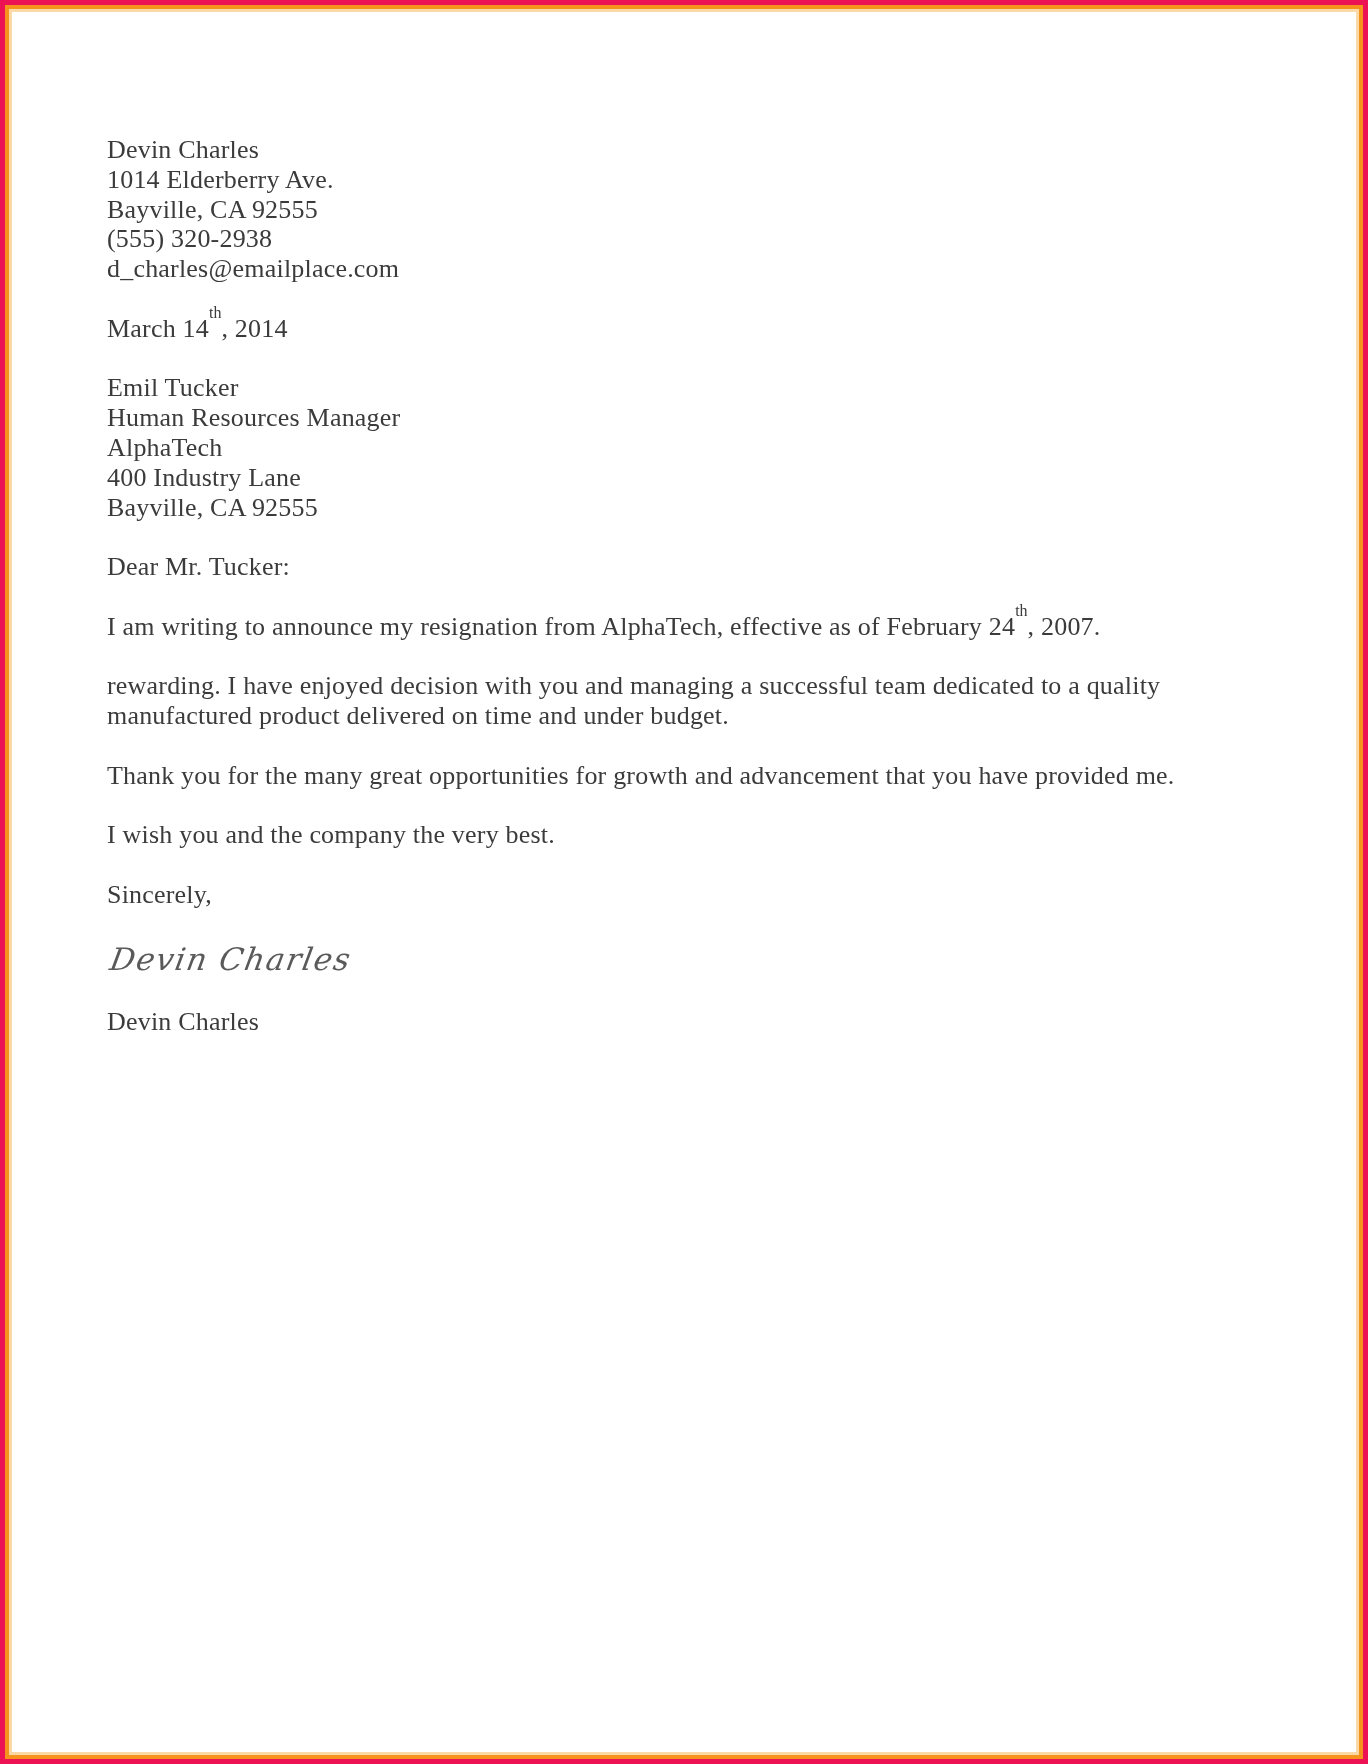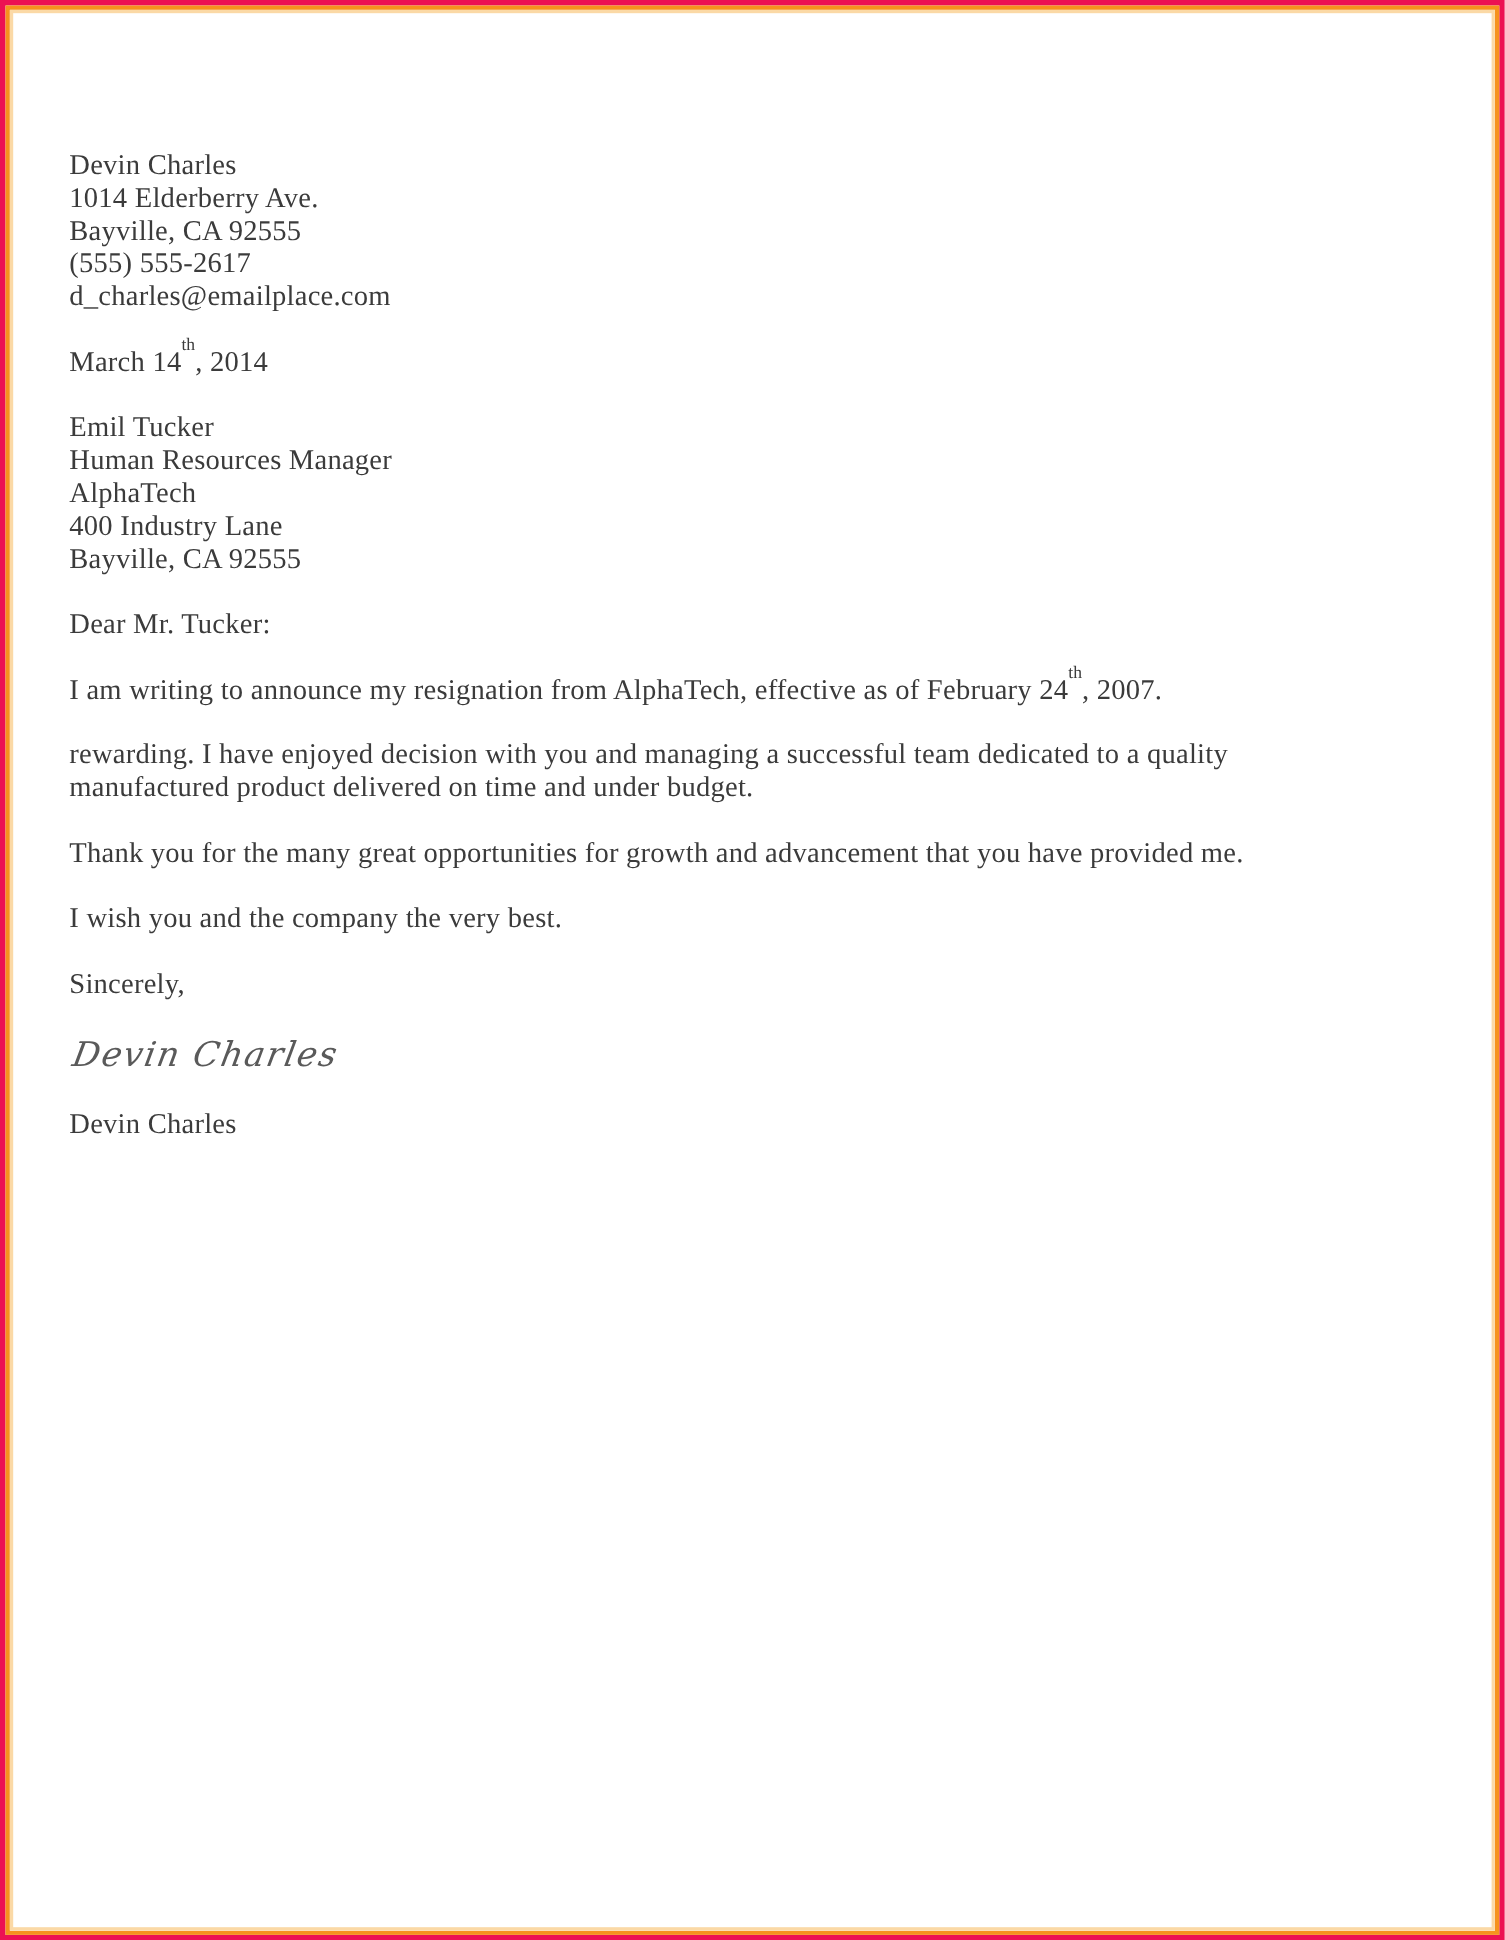--- a/index.html
+++ b/index.html
@@ -27,21 +27,21 @@
   .frame-inner {
     box-sizing: border-box;
     width: 100%;
     height: 100%;
     border: 3px solid #fbd9a6;
     background: #ffffff;
     overflow: hidden;
   }
   .letter {
     box-sizing: border-box;
-    padding: 123px 40px 0 51px;
+    padding: 123px 40px 0 95px;
     color: #3b3b3b;
     font-size: 26px;
     line-height: 29.8px;
     letter-spacing: 0.2px;
   }
   .block {
     margin: 0 0 29.8px 0;
   }
   .line {
     white-space: nowrap;
@@ -71,21 +71,21 @@
 <div class="frame-outer">
   <div class="frame-mid">
     <div class="frame-inner">
 
       <div class="letter">
 
         <div class="block">
           <div class="line">Devin Charles</div>
           <div class="line">1014 Elderberry Ave.</div>
           <div class="line">Bayville, CA 92555</div>
-          <div class="line">(555) 555-2617</div>
+          <div class="line">(555) 320-2938</div>
           <div class="line">d_charles@emailplace.com</div>
         </div>
 
         <div class="block">
           <div class="line"><span>March 14</span><sup class="ord">th</sup><span>, 2014</span></div>
         </div>
 
         <div class="block">
           <div class="line">Emil Tucker</div>
           <div class="line">Human Resources Manager</div>

